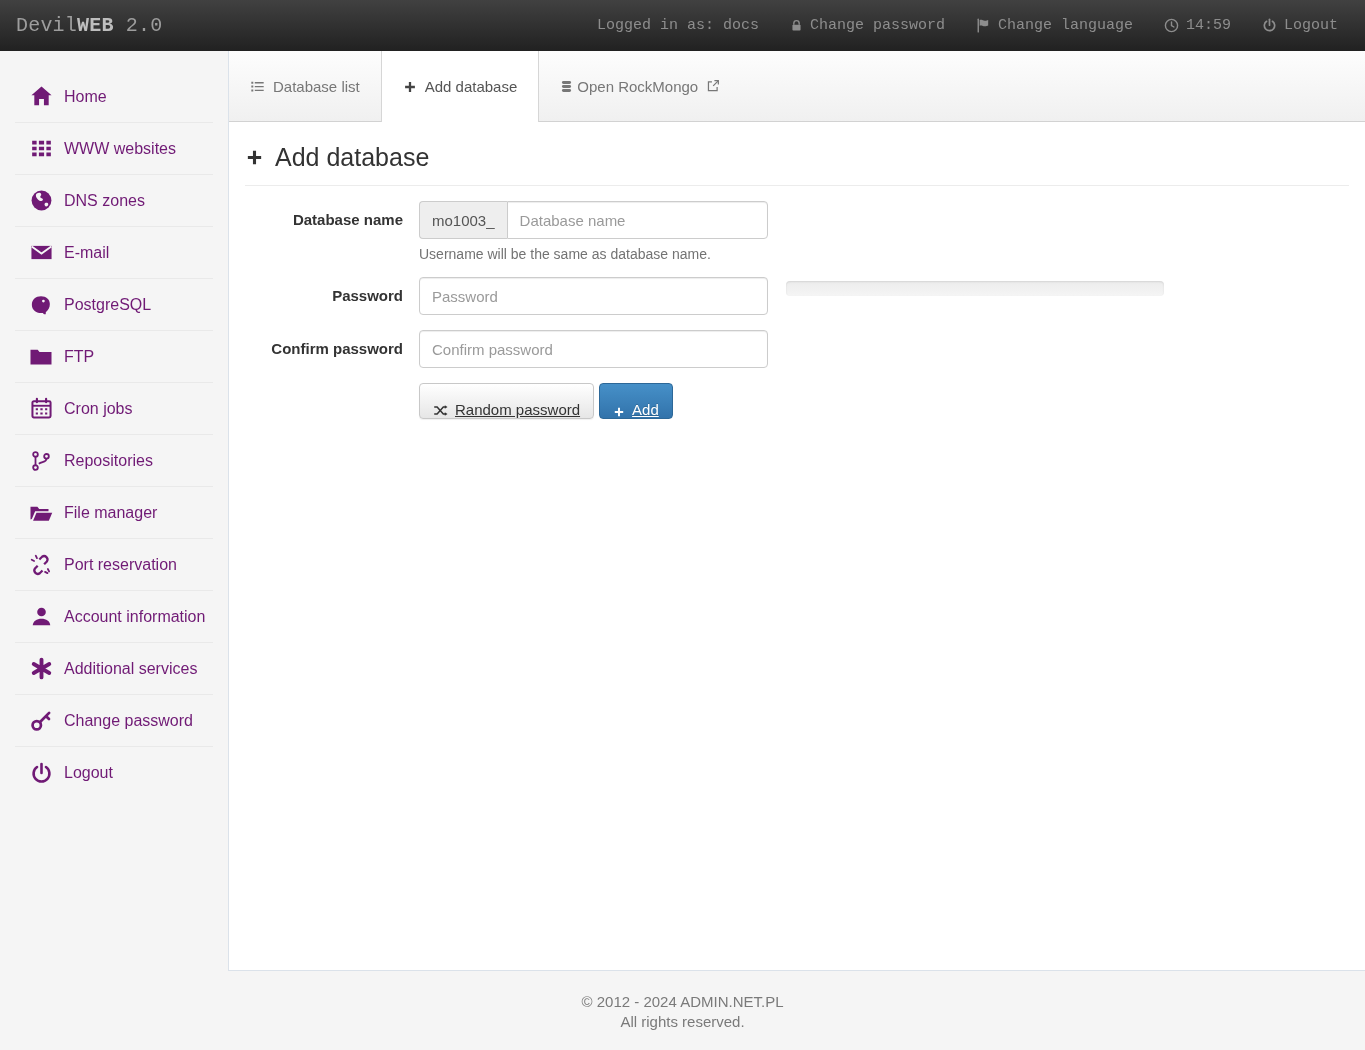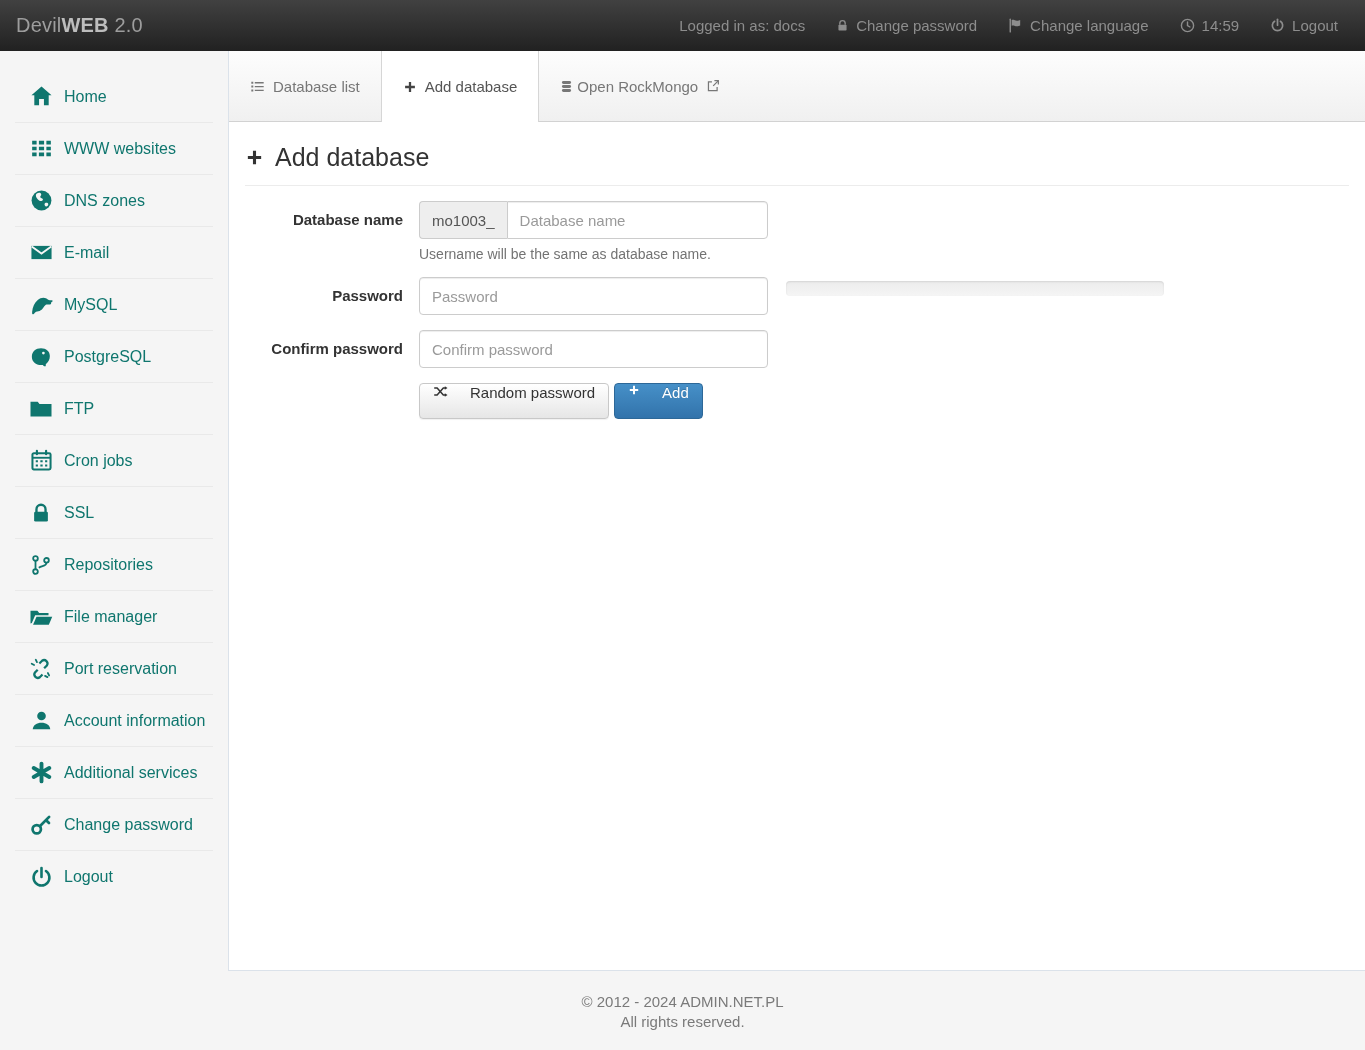--- a/index.html
+++ b/index.html
@@ -9,33 +9,33 @@
     background:#f5f5f5;
     font-family:"Liberation Sans","DejaVu Sans",sans-serif;
     color:#333;
   }
   .ico { display:inline-block; vertical-align:middle; flex:none; }
 
   
   .topbar {
     position:absolute; left:0; top:0; right:0; height:51px;
     background:linear-gradient(#414141,#212121);
-    display:flex; align-items:center; padding:0 27px 0 16px;
+    display:flex; align-items:center; padding:0 27px 0 16px;font-family:Liberation Mono, monospace;
   }
   .brand { font-size:20px; color:#9d9d9d; letter-spacing:.2px; }
   .brand .bold { font-weight:bold; color:#bdbdbd; }
   .topmenu { margin-left:auto; display:flex; align-items:flex-start; gap:31px; color:#8d8d8d; font-size:15px; }
   .topmenu .titem { display:flex; align-items:center; gap:7px; cursor:pointer; }
   .topmenu .titem.static { cursor:default; }
 
   
   .sidebar { position:absolute; left:0; top:51px; width:228px; bottom:0; background:#f5f5f5; padding-top:20px; z-index:5; }
   .side-item {
     position:relative; height:52px; margin:0 15px; display:flex; align-items:center;
-    color:#0f766e; font-size:16px; cursor:pointer; border-bottom:1px solid #e9e9e9;
+    color:#701a75; font-size:16px; cursor:pointer; border-bottom:1px solid #e9e9e9;
   }
   .side-item:last-child { border-bottom:none; }
   .side-item .iwrap { width:26px; margin-left:13px; margin-right:10px; display:flex; justify-content:center; align-items:center; }
   .side-item.active { color:#2e4154; }
   .side-item.active::before {
     content:''; position:absolute; right:-16px; top:50%; margin-top:-11px; width:0; height:0;
     border-top:11px solid transparent; border-bottom:11px solid transparent; border-right:13px solid #ccd6e1;
   }
   .side-item.active::after {
     content:''; position:absolute; right:-17px; top:50%; margin-top:-11px; width:0; height:0;
@@ -71,22 +71,22 @@
   }
   .input-group .form-control { border-radius:0 4px 4px 0; flex:1; width:auto; }
   ::placeholder { color:#9a9a9a; opacity:1; }
   .help { margin-top:7px; font-size:14px; color:#737373; }
   .strength {
     margin-left:18px; margin-top:4px; width:378px; height:15px; border-radius:4px; flex:none;
     background:linear-gradient(#ececec,#f5f5f5); box-shadow:inset 0 1px 2px rgba(0,0,0,.1);
   }
   .btns { display:flex; gap:5px; }
   .btn {
-    display:inline-flex; align-items:flex-start; gap:22px; height:36px; padding:0 13px;
-    border-radius:4px; font-size:15px; cursor:pointer; border:1px solid; font-family:inherit;
+    display:inline-flex; align-items:flex-end; gap:7px; height:36px; padding:0 13px;
+    border-radius:4px; font-size:15px; cursor:pointer; border:1px solid; font-family:inherit;text-decoration:underline;
   }
   .btn-default { color:#333; background:linear-gradient(#ffffff,#e6e6e6); border-color:#c8c8c8; box-shadow:0 1px 1px rgba(0,0,0,.06); }
   .btn-primary { color:#fff; background:linear-gradient(#4690c8,#3273ab); border-color:#2d6898; text-shadow:0 -1px 0 rgba(0,0,0,.15); }
 
   .footer { position:absolute; left:0; right:0; top:992px; text-align:center; color:#7a7a7a; font-size:15px; line-height:20px; }
 </style>
 </head>
 <body>
 
 <svg width="0" height="0" style="position:absolute" aria-hidden="true">
@@ -265,28 +265,20 @@
   <div class="side-item">
     <span class="iwrap">
         <svg class="ico" width="25" height="23" viewBox="0 0 16 16">
           <use href="#i-envelope"></use>
         </svg>
       </span>
     <span>E-mail</span>
   </div>
   <div class="side-item">
     <span class="iwrap">
-        <svg class="ico" width="25" height="25" viewBox="0 0 16 16">
-          <use href="#i-mysql"></use>
-        </svg>
-      </span>
-    <span>MySQL</span>
-  </div>
-  <div class="side-item">
-    <span class="iwrap">
         <svg class="ico" width="24" height="24" viewBox="0 0 16 16">
           <use href="#i-postgres"></use>
         </svg>
       </span>
     <span>PostgreSQL</span>
   </div>
   <div class="side-item">
     <span class="iwrap">
         <svg class="ico" width="24" height="24" viewBox="0 0 16 16">
           <use href="#i-folder"></use>
@@ -294,28 +286,20 @@
       </span>
     <span>FTP</span>
   </div>
   <div class="side-item">
     <span class="iwrap">
         <svg class="ico" width="23" height="23" viewBox="0 0 16 16">
           <use href="#i-calendar"></use>
         </svg>
       </span>
     <span>Cron jobs</span>
-  </div>
-  <div class="side-item">
-    <span class="iwrap">
-        <svg class="ico" width="22" height="22" viewBox="0 0 16 16">
-          <use href="#i-lock"></use>
-        </svg>
-      </span>
-    <span>SSL</span>
   </div>
   <div class="side-item">
     <span class="iwrap">
         <svg class="ico" width="22" height="24" viewBox="0 0 16 16">
           <use href="#i-branch"></use>
         </svg>
       </span>
     <span>Repositories</span>
   </div>
   <div class="side-item">

